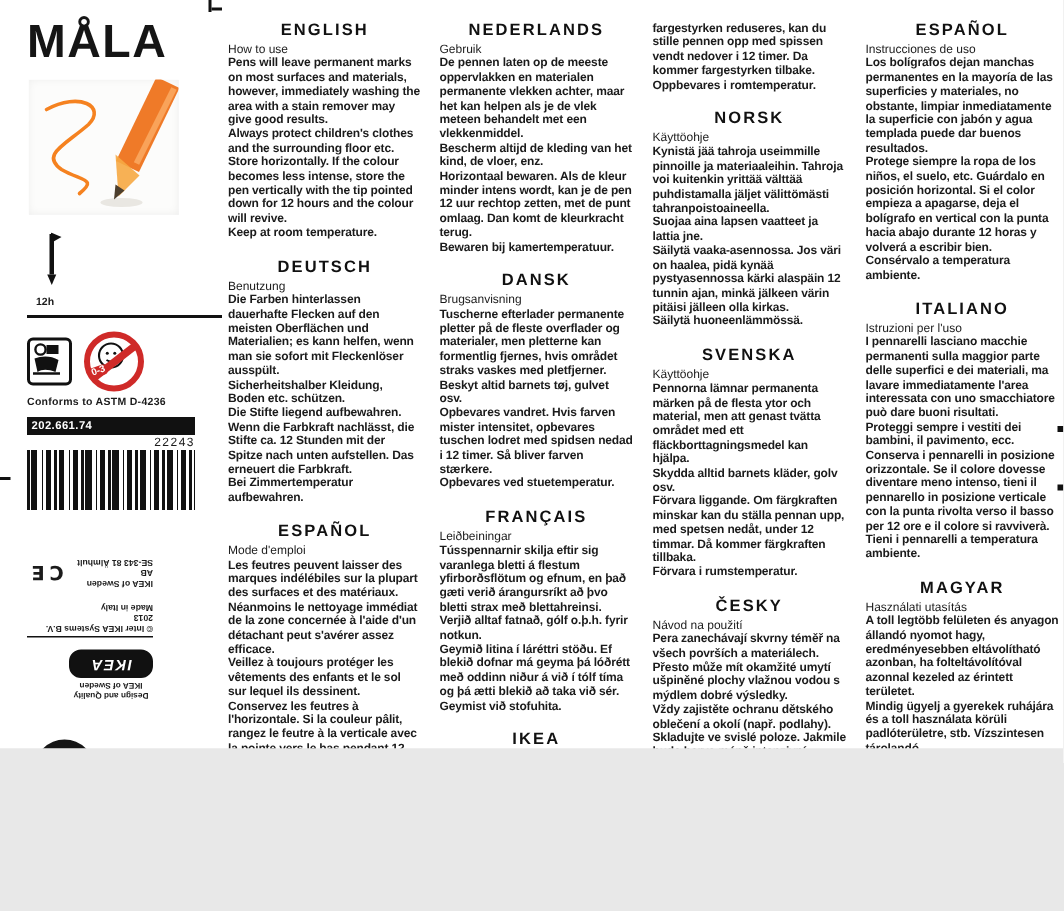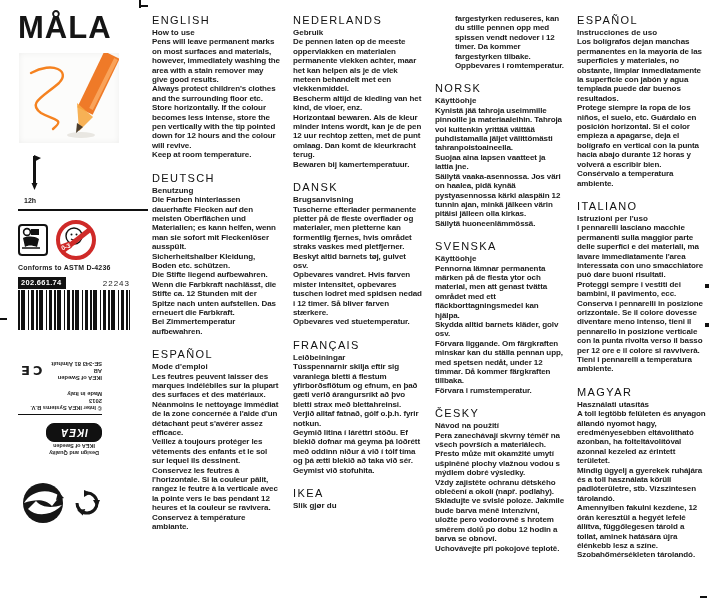--- a/index.html
+++ b/index.html
@@ -1,44 +1,44 @@
 <!DOCTYPE html>
 <html><head>
 <meta charset="utf-8">
 <style>
   html,body{margin:0;padding:0;background:#e8e8e8;}
   .sheet{
-    position:relative;width:709px;height:607px;background:#ffffff;
+    position:relative;width:709px;height:499px;background:#ffffff;
     font-family:"Liberation Sans",sans-serif;color:#1b1b1b;overflow:hidden;
   }
   
   .col{position:absolute;top:14px;width:129px;}
   .col-1{left:152px}.col-2{left:293px}.col-3{left:435px}.col-4{left:577px}
   section{margin:0 0 12px 0;}
-  .lang{font-size:11px;font-weight:normal;letter-spacing:1.4px;margin:0 0 2px 0;color:#111;}
-  .sub{font-size:8px;font-weight:bold;line-height:9.4px;}
+  .lang{font-size:11px;font-weight:bold;letter-spacing:1.4px;margin:0 0 2px 0;color:#111;text-align:center;}
+  .sub{font-size:8px;font-weight:normal;line-height:9.4px;}
   .bodytext{font-size:8px;font-weight:bold;line-height:9.4px;white-space:pre-line;letter-spacing:-0.1px;}
-  .cont{margin-bottom:12px;margin-left:20px;}
+  .cont{margin-bottom:12px;}
 
   
   .left{position:absolute;left:18px;top:10px;width:130px;}
   .title{font-size:31px;font-weight:800;letter-spacing:1px;color:#151515;margin:0;}
   .photo{position:relative;width:100px;height:90px;margin:7px 0 4px 1px;background:#fcfcfb;box-shadow:inset 0 0 6px rgba(0,0,0,0.06);}
   .pen-standing{margin:8px 0 0 6px;}
   .hint-label{font-size:7px;font-weight:bold;margin:0 0 0 6px;}
   .rule{width:130px;height:2px;background:#111;margin:5px 0 7px 0;}
   .hazard-row{display:flex;align-items:center;gap:8px;height:44px;}
   .choke{width:26px;height:28px;border:2px solid #111;border-radius:4px;position:relative;overflow:hidden;}
   .ban{position:relative;width:40px;height:40px;}
   .ban-ring{position:absolute;left:0;top:0;width:32px;height:32px;border:4px solid #cf2a28;border-radius:50%;}
   .ban-bar{position:absolute;left:1px;top:18px;width:38px;height:5px;background:#cf2a28;transform:rotate(-38deg);}
   .ban-age{position:absolute;left:3px;top:23px;background:#cf2a28;color:#fff;font-size:6.5px;font-weight:bold;
            padding:0 2px;border-radius:3px;transform:rotate(-20deg);}
   .astm{font-size:7px;font-weight:bold;letter-spacing:0.2px;margin:2px 0 6px 0;}
-  .bar-head{display:flex;align-items:center;width:112px;}
+  .bar-head{display:flex;width:112px;flex-direction:column;}
   .artno{background:#111;color:#fff;font-size:7.5px;font-weight:bold;padding:1px 4px 2px 3px;letter-spacing:0.3px;}
   .batch{margin-left:auto;font-size:8px;font-weight:normal;letter-spacing:1px;}
   .barcode{width:112px;height:40px;margin-top:1px;
     background:repeating-linear-gradient(90deg,#111 0 2px,#fff 2px 3px,#111 3px 7px,#fff 7px 10px,#111 10px 11px,#fff 11px 13px,#111 13px 16px,#fff 16px 18px);}
   
   .colophon{width:84px;margin:30px 0 0 0;transform:rotate(180deg);}
   .ikea-block{margin-bottom:8px;}
   .tagline{font-size:5.5px;font-weight:bold;line-height:6.5px;white-space:pre-line;text-align:center;width:56px;}
   .ikea-box{width:54px;height:17px;background:#111;border-radius:8px;display:flex;align-items:center;justify-content:center;margin-top:1px;border:1.5px solid #111;}
   .ikea-box span{color:#fff;font-weight:800;font-style:italic;font-size:10px;letter-spacing:1px;}

